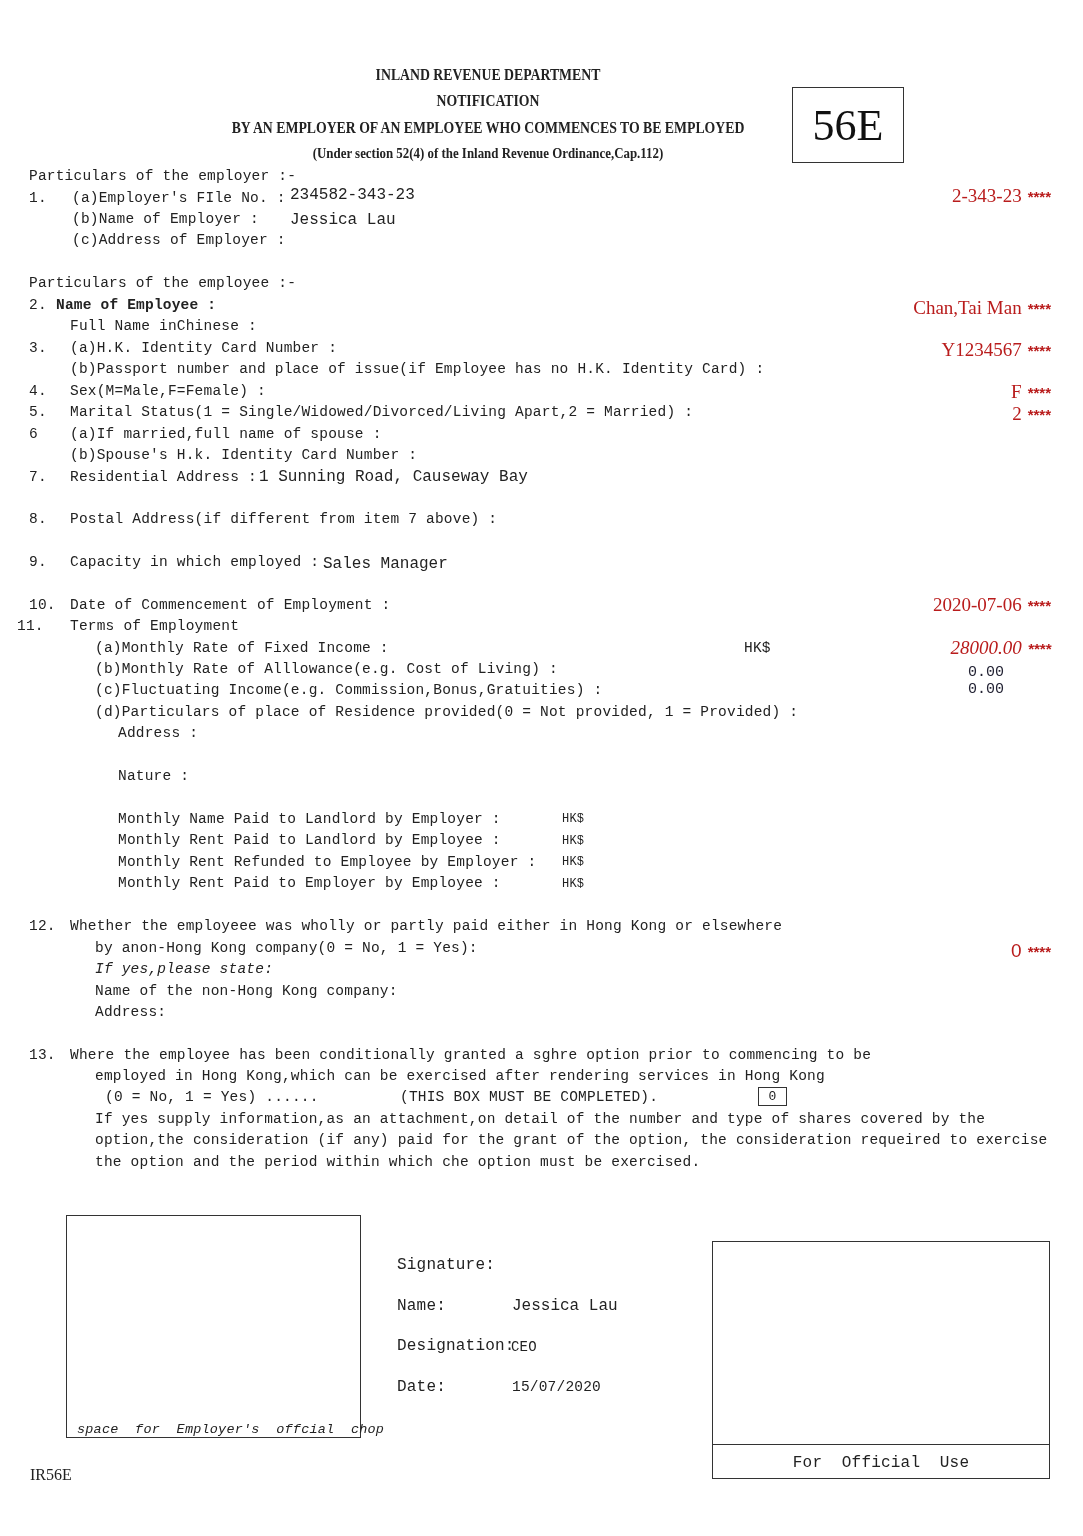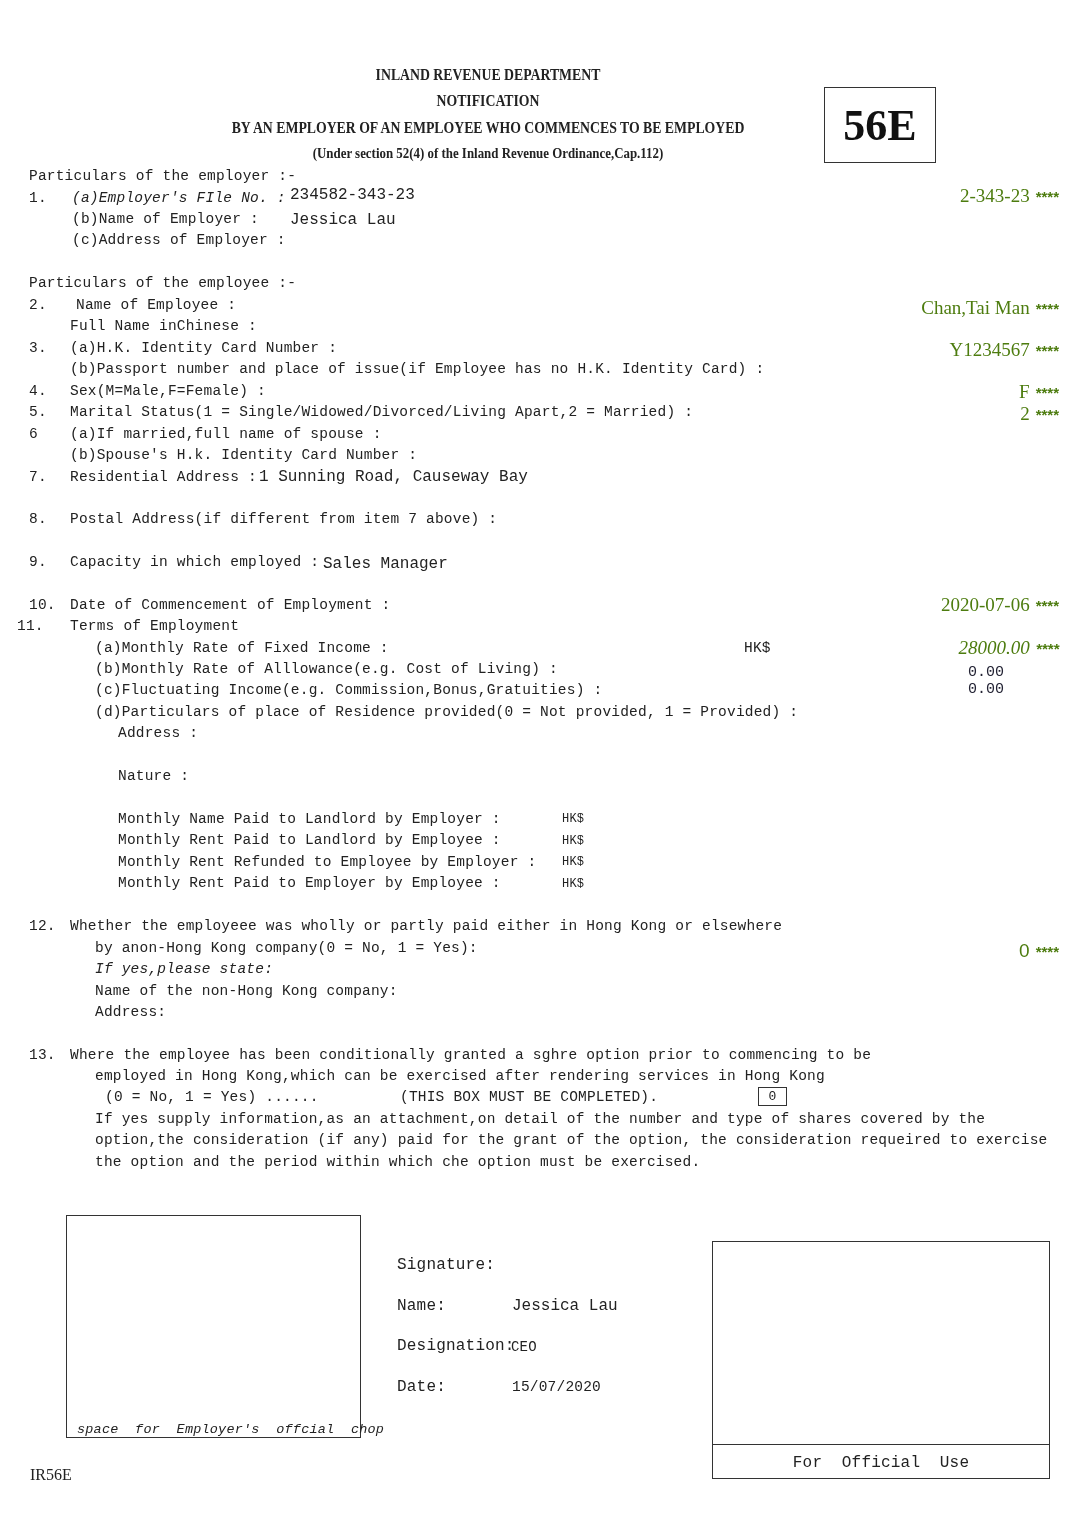--- a/index.html
+++ b/index.html
@@ -2,50 +2,50 @@
 <html><head>
 <meta charset="utf-8">
 <style>
   html, body { margin:0; padding:0; background:#ffffff; }
   body { width:1083px; height:1536px; position:relative; overflow:hidden;
          font-family:"Liberation Serif", "DejaVu Serif", serif; color:#222; }
   .abs { position:absolute; white-space:pre; }
   .mono { font-family:"Liberation Mono", "DejaVu Sans Mono", monospace; font-size:14.5px; letter-spacing:0.2px; }
   .hdr { font-family:"Liberation Serif", serif; font-weight:bold; font-size:16px; transform:scaleX(0.86); transform-origin:center; }
   .val { font-family:"Liberation Mono", monospace; font-size:16px; color:#222; }
-  .rv { font-family:"Liberation Serif", serif; font-size:19px; color:#4d7c0f; text-align:right; right:24px; }
+  .rv { font-family:"Liberation Serif", serif; font-size:19px; color:#b91c1c; text-align:right; right:32px; }
   .rv .st { font-family:"Liberation Sans", sans-serif; font-weight:bold; font-size:15px; margin-left:6px; }
   .small { font-family:"Liberation Mono", monospace; font-size:15px; color:#223; }
   .box { position:absolute; border:1.5px solid #333; }
 </style>
 </head>
 <body>
 
 <div class="abs hdr" style="left:288px; top:66px; width:400px; text-align:center;">INLAND REVENUE DEPARTMENT</div>
 <div class="abs hdr" style="left:288px; top:92px; width:400px; text-align:center;">NOTIFICATION</div>
 <div class="abs hdr" style="left:148px; top:119px; width:680px; text-align:center;">BY AN EMPLOYER OF AN EMPLOYEE WHO COMMENCES TO BE EMPLOYED</div>
 <div class="abs hdr" style="left:188px; top:145px; width:600px; text-align:center; font-size:15px;">(Under section 52(4) of the Inland Revenue Ordinance,Cap.112)</div>
 
-<div class="box" style="left:824px; top:87px; width:110px; height:74px; display:flex; align-items:center; justify-content:center;font-weight:bold;">
+<div class="box" style="left:792px; top:87px; width:110px; height:74px; display:flex; align-items:center; justify-content:center;">
   <span style="font-family:'Liberation Serif',serif; font-size:44px; color:#111;">56E</span>
 </div>
 
 <div class="abs mono" style="left:29px; top:168px;">Particulars of the employer :-</div>
 <div class="abs mono" style="left:29px; top:190px;">1.</div>
-<div class="abs mono" style="left:72px; top:190px;font-style:italic;">(a)Employer's FIle No. :</div>
+<div class="abs mono" style="left:72px; top:190px;">(a)Employer's FIle No. :</div>
 <div class="abs val" style="left:290px; top:186px;">234582-343-23</div>
 <div class="abs mono" style="left:72px; top:211px;">(b)Name of Employer :</div>
 <div class="abs val" style="left:290px; top:211px;">Jessica Lau</div>
 <div class="abs mono" style="left:72px; top:232px;">(c)Address of Employer :</div>
 <div class="abs rv" style="top:185px;"><span>2-343-23</span><span class="st">****</span></div>
 
 <div class="abs mono" style="left:29px; top:275px;">Particulars of the employee :-</div>
 
 <div class="abs mono" style="left:29px; top:297px;">2.</div>
-<div class="abs mono" style="left:76px; top:297px;">Name of Employee :</div>
+<div class="abs mono" style="left:56px; top:297px;font-weight:bold;">Name of Employee :</div>
 <div class="abs mono" style="left:70px; top:318px;">Full Name inChinese :</div>
 <div class="abs rv" style="top:297px;"><span>Chan,Tai Man</span><span class="st">****</span></div>
 
 <div class="abs mono" style="left:29px; top:340px;">3.</div>
 <div class="abs mono" style="left:70px; top:340px;">(a)H.K. Identity Card Number :</div>
 <div class="abs mono" style="left:70px; top:361px;">(b)Passport number and place of issue(if Employee has no H.K. Identity Card) :</div>
 <div class="abs rv" style="top:339px;"><span>Y1234567</span><span class="st">****</span></div>
 
 <div class="abs mono" style="left:29px; top:383px;">4.</div>
 <div class="abs mono" style="left:70px; top:383px;">Sex(M=Male,F=Female) :</div>

